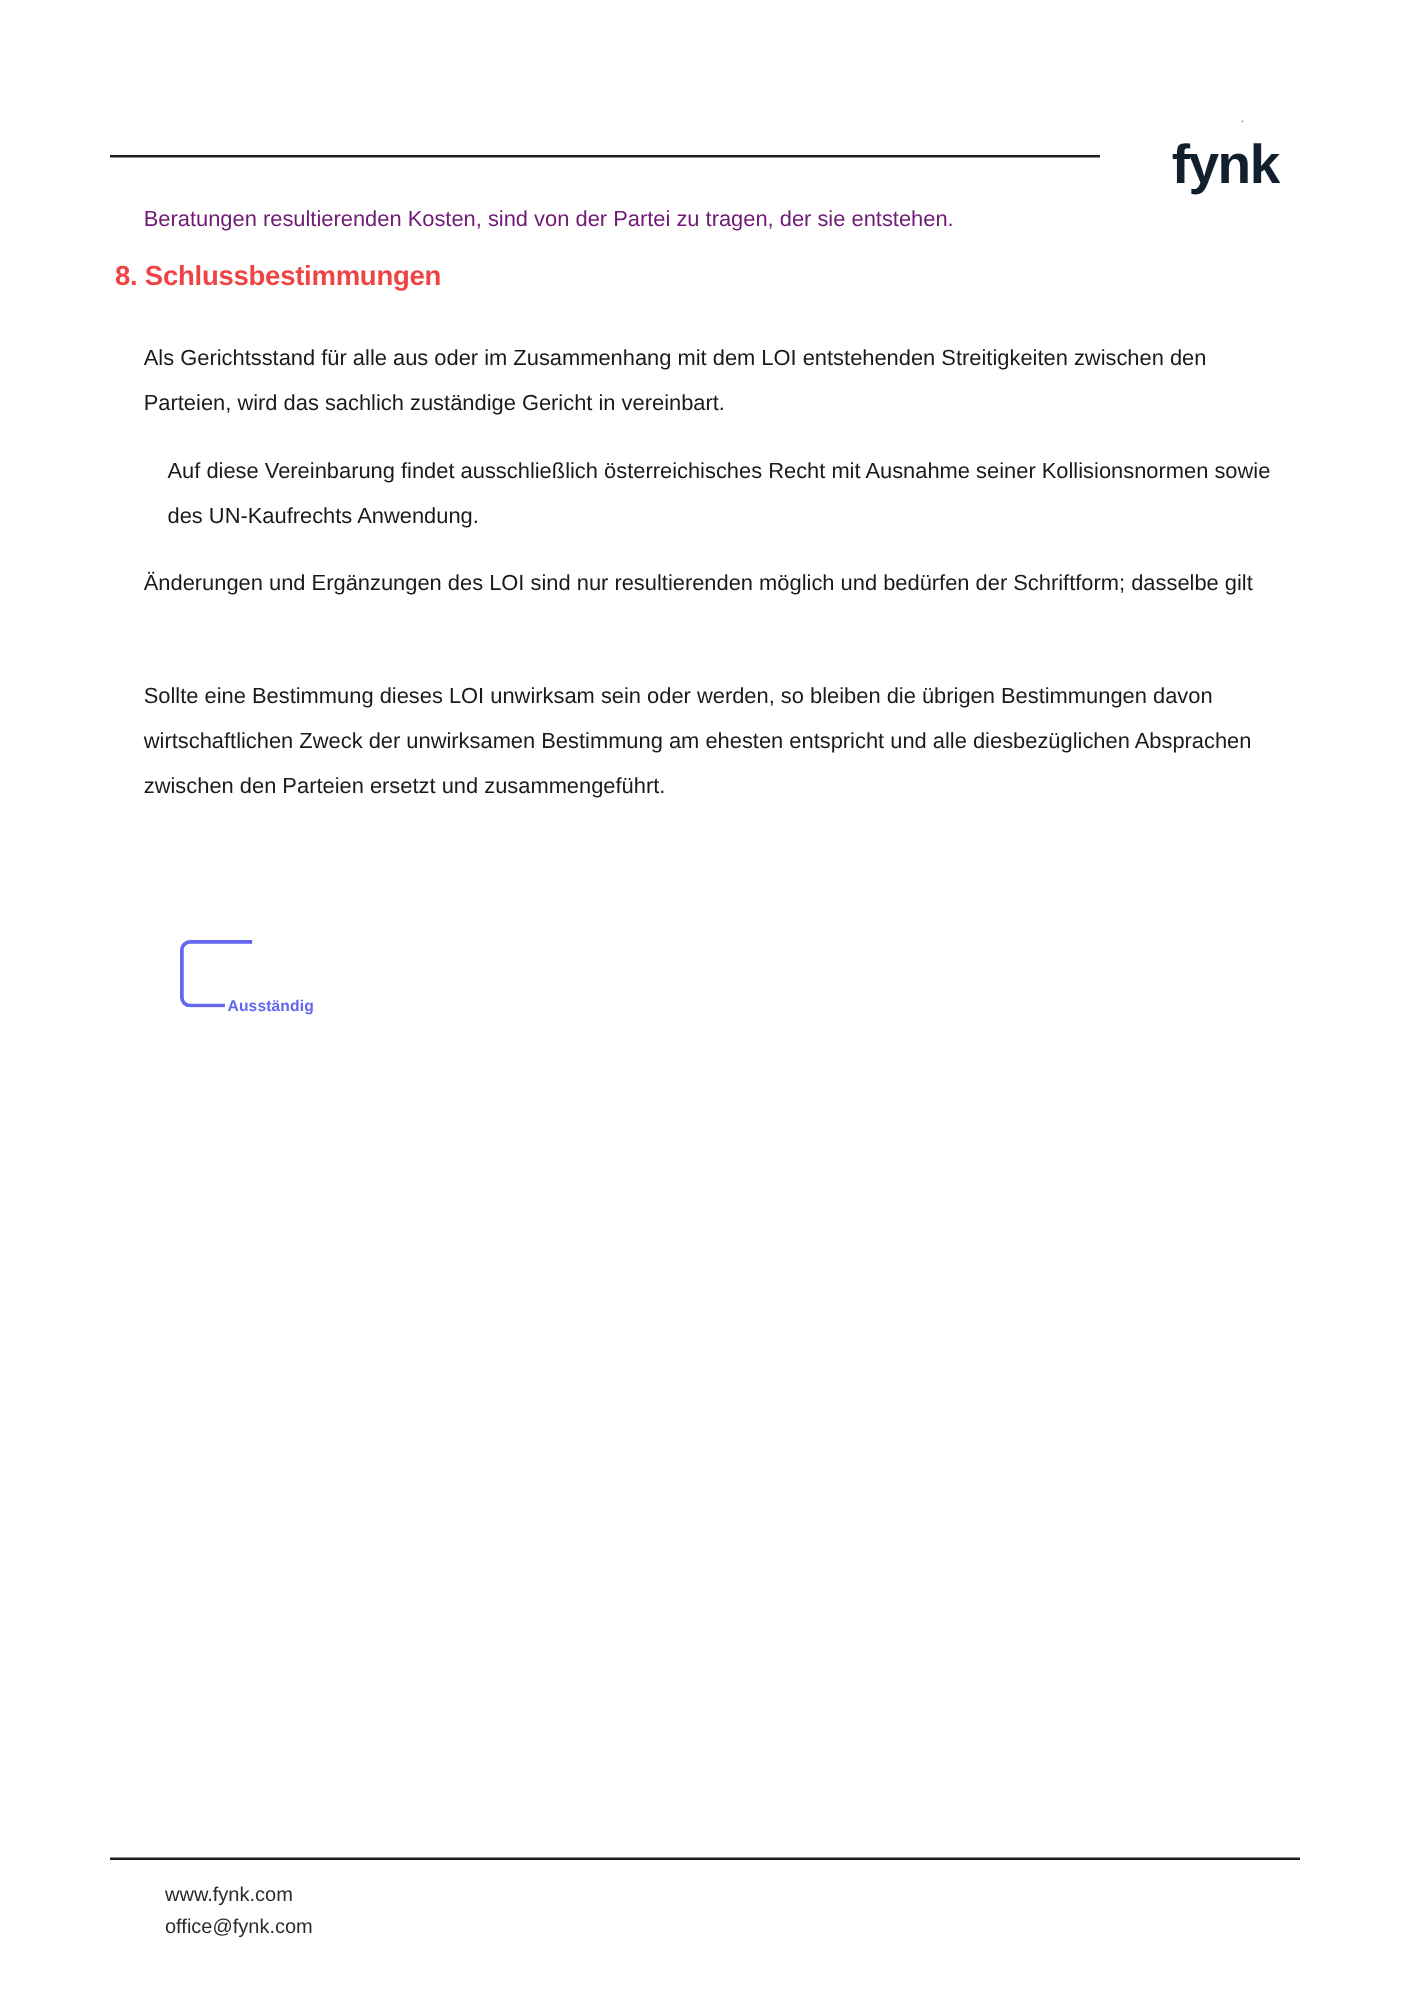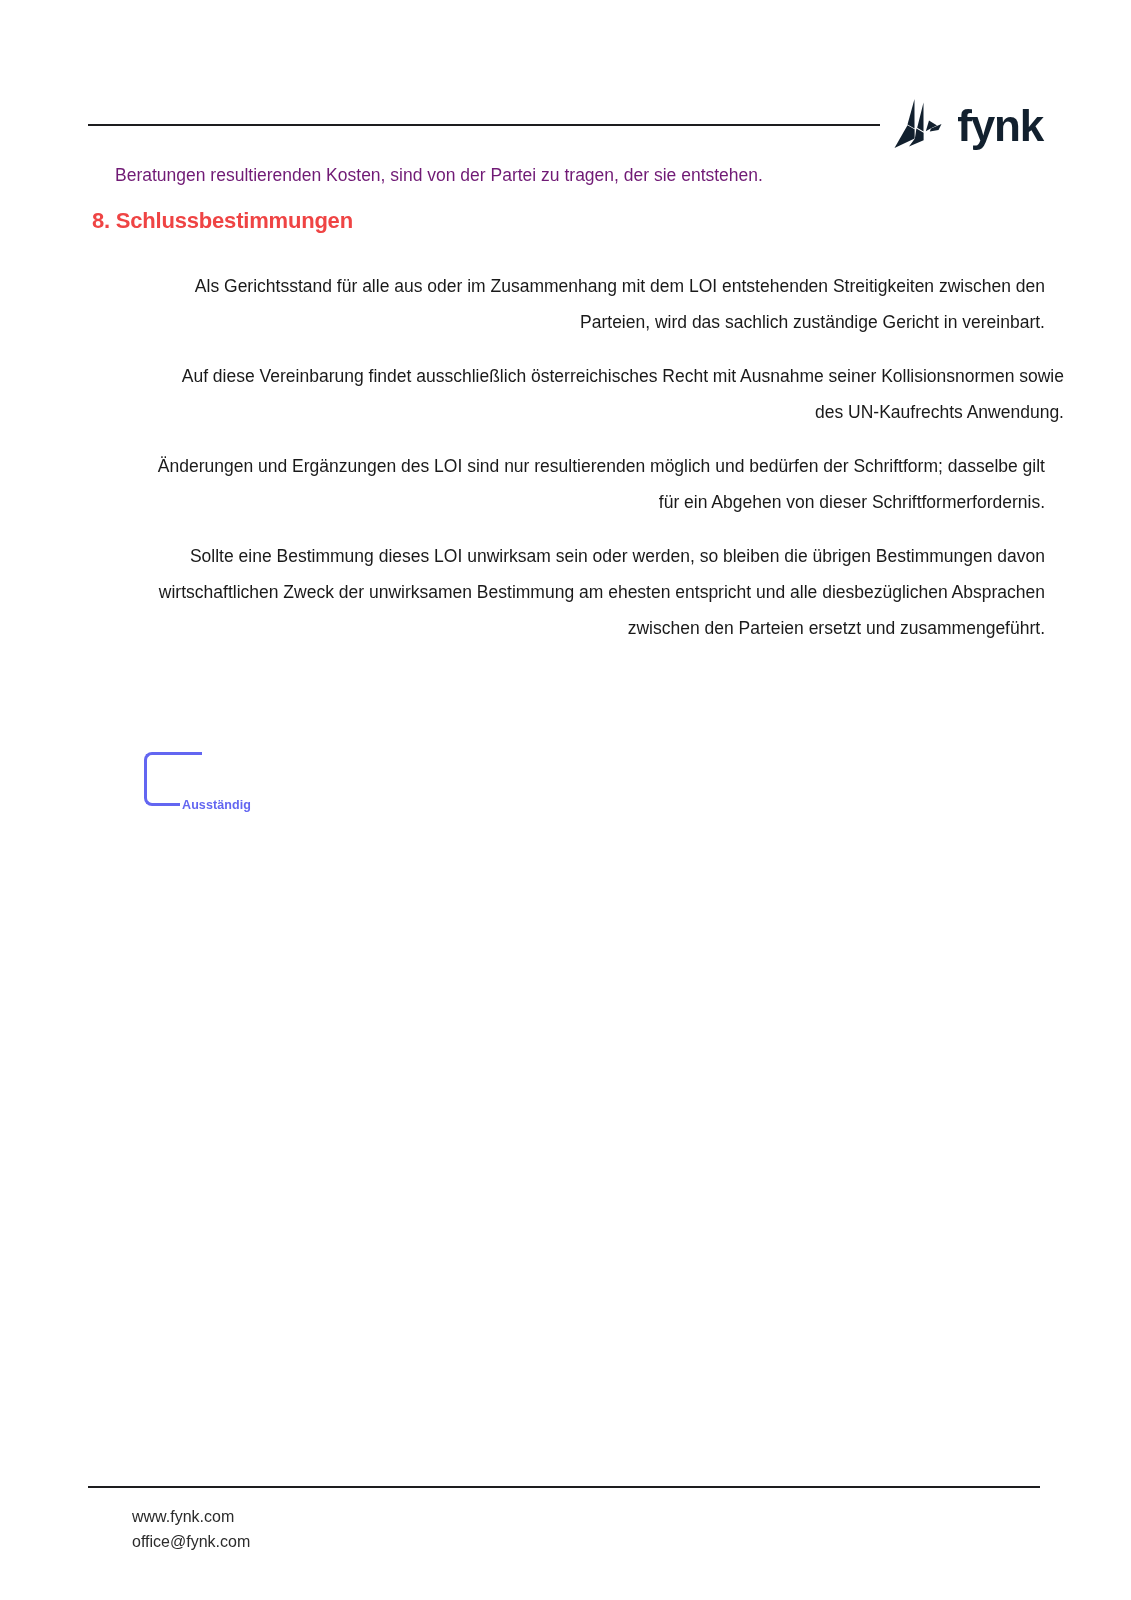--- a/index.html
+++ b/index.html
@@ -35,26 +35,27 @@
   .header-rule {
     position: absolute;
     left: 88px;
     top: 124px;
     width: 792px;
     height: 2px;
     background: #1d1d1f;
   }
   .brand {
     position: absolute;
-    right: 88px;
+    right: 108px;
     top: 96px;
     height: 56px;
     display: flex;
-    align-items: center;
+    align-items: flex-end;
     gap: 10px;
+    flex-direction: column;
   }
   .brand-mark {
     width: 58px;
     height: 52px;
     display: block;
   }
   .brand-word {
     font-family: "Liberation Sans", sans-serif;
     font-size: 44px;
     font-weight: 700;
@@ -95,21 +96,21 @@
     white-space: nowrap;
   }
 
   .para {
     position: absolute;
     left: 115px;
     width: 930px;
     font-size: 17.5px;
     line-height: 36px;
     color: #1a1a1a;
-    text-align: right;
+    text-align: left;
   }
   .para .ln { display: block; white-space: nowrap; }
 
   .para-1 { top: 268px; }
   .para-2 { top: 358px; margin-left: 19px; }
   .para-3 { top: 448px; }
   .para-4 { top: 538px; }
 
   
   .sig-field {
@@ -205,21 +206,20 @@
       <span class="ln">Parteien, wird das sachlich zuständige Gericht in vereinbart.</span>
     </div>
 
     <div class="para para-2">
       <span class="ln">Auf diese Vereinbarung findet ausschließlich österreichisches Recht mit Ausnahme seiner Kollisionsnormen sowie</span>
       <span class="ln">des UN-Kaufrechts Anwendung.</span>
     </div>
 
     <div class="para para-3">
       <span class="ln">Änderungen und Ergänzungen des LOI sind nur resultierenden möglich und bedürfen der Schriftform; dasselbe gilt</span>
-      <span class="ln">für ein Abgehen von dieser Schriftformerfordernis.</span>
     </div>
 
     <div class="para para-4">
       <span class="ln">Sollte eine Bestimmung dieses LOI unwirksam sein oder werden, so bleiben die übrigen Bestimmungen davon</span>
       <span class="ln">wirtschaftlichen Zweck der unwirksamen Bestimmung am ehesten entspricht und alle diesbezüglichen Absprachen</span>
       <span class="ln">zwischen den Parteien ersetzt und zusammengeführt.</span>
     </div>
 
     <div class="sig-field">
       <div class="sig-bracket"></div>

